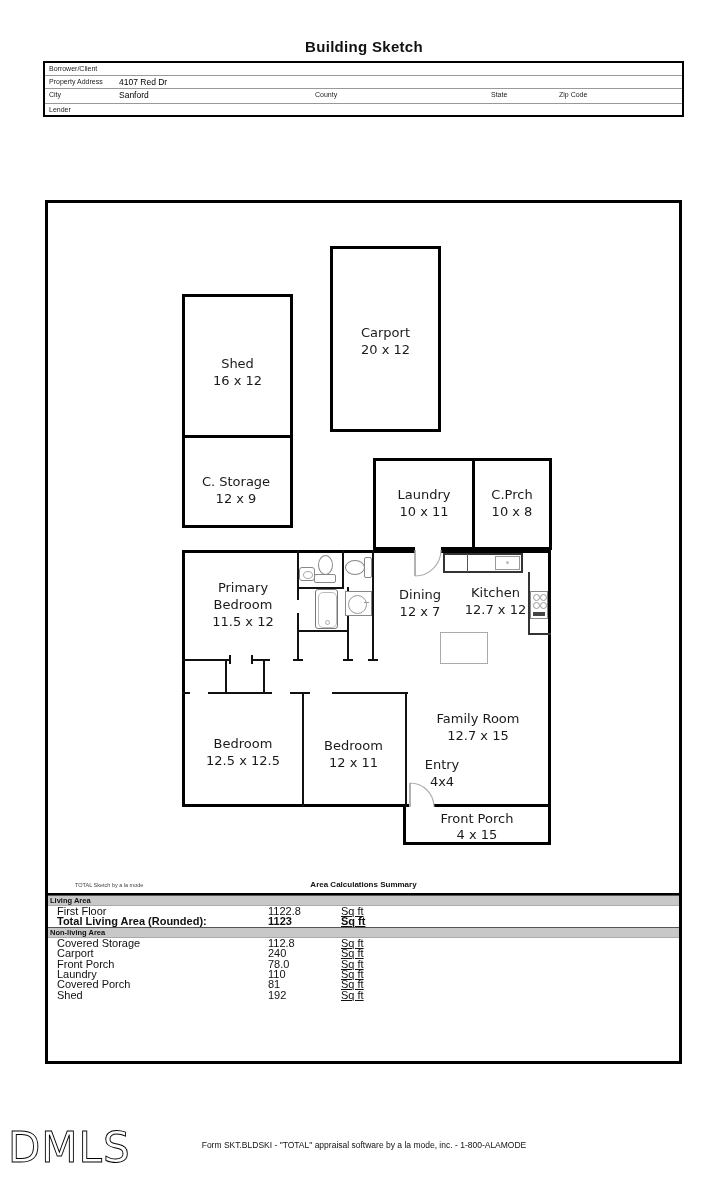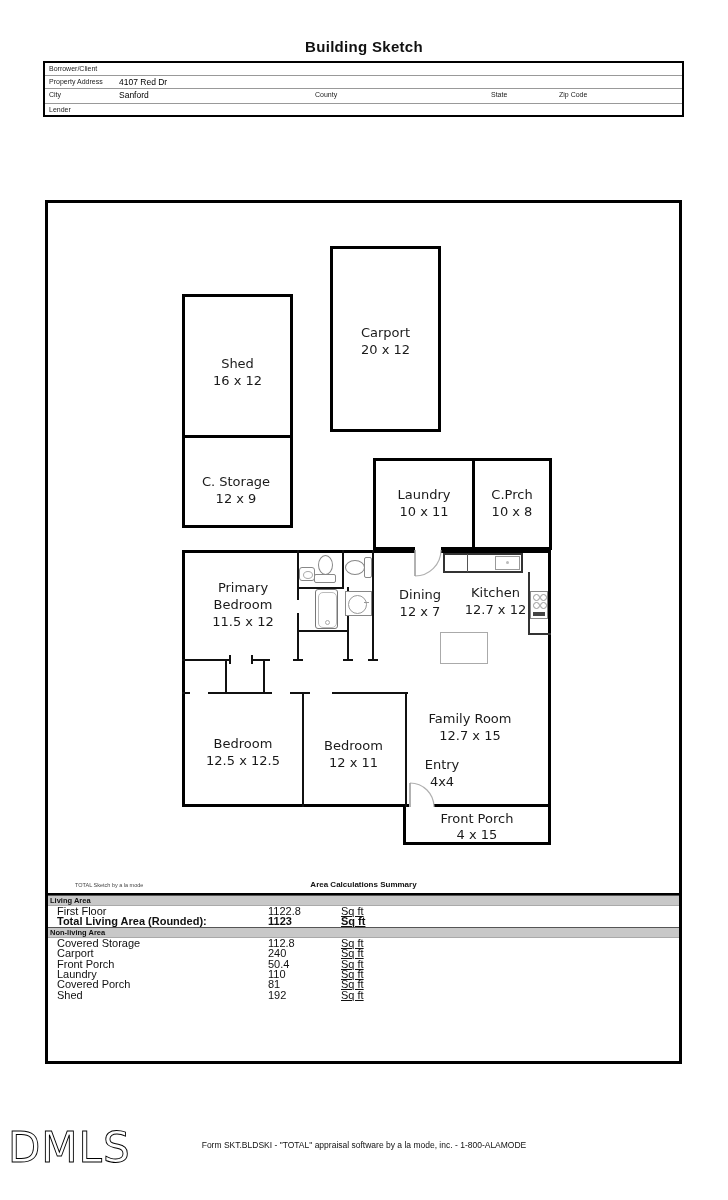--- a/index.html
+++ b/index.html
@@ -175,21 +175,21 @@
         <div>12.7 x 12</div>
       </div>
       <div class="roomlab" style="left:136px;top:532px;width:118px;">
         <div>Bedroom</div>
         <div>12.5 x 12.5</div>
       </div>
       <div class="roomlab" style="left:256px;top:534px;width:99px;">
         <div>Bedroom</div>
         <div>12 x 11</div>
       </div>
-      <div class="roomlab" style="left:351px;top:507px;width:142px;">
+      <div class="roomlab" style="left:359px;top:507px;width:142px;">
         <div>Family Room</div>
         <div>12.7 x 15</div>
       </div>
       <div class="roomlab" style="left:363px;top:553px;width:62px;">
         <div>Entry</div>
         <div>4x4</div>
       </div>
       <div class="roomlab" style="left:355px;top:608px;width:148px;line-height:16px;">
         <div>Front Porch</div>
         <div>4 x 15</div>
@@ -217,21 +217,21 @@
           <span class="num">112.8</span>
           <span class="unit">Sq ft</span>
         </div>
         <div class="srow">
           <span class="lab">Carport</span>
           <span class="num">240</span>
           <span class="unit">Sq ft</span>
         </div>
         <div class="srow">
           <span class="lab">Front Porch</span>
-          <span class="num">50.4</span>
+          <span class="num">78.0</span>
           <span class="unit">Sq ft</span>
         </div>
         <div class="srow">
           <span class="lab">Laundry</span>
           <span class="num">110</span>
           <span class="unit">Sq ft</span>
         </div>
         <div class="srow">
           <span class="lab">Covered Porch</span>
           <span class="num">81</span>

